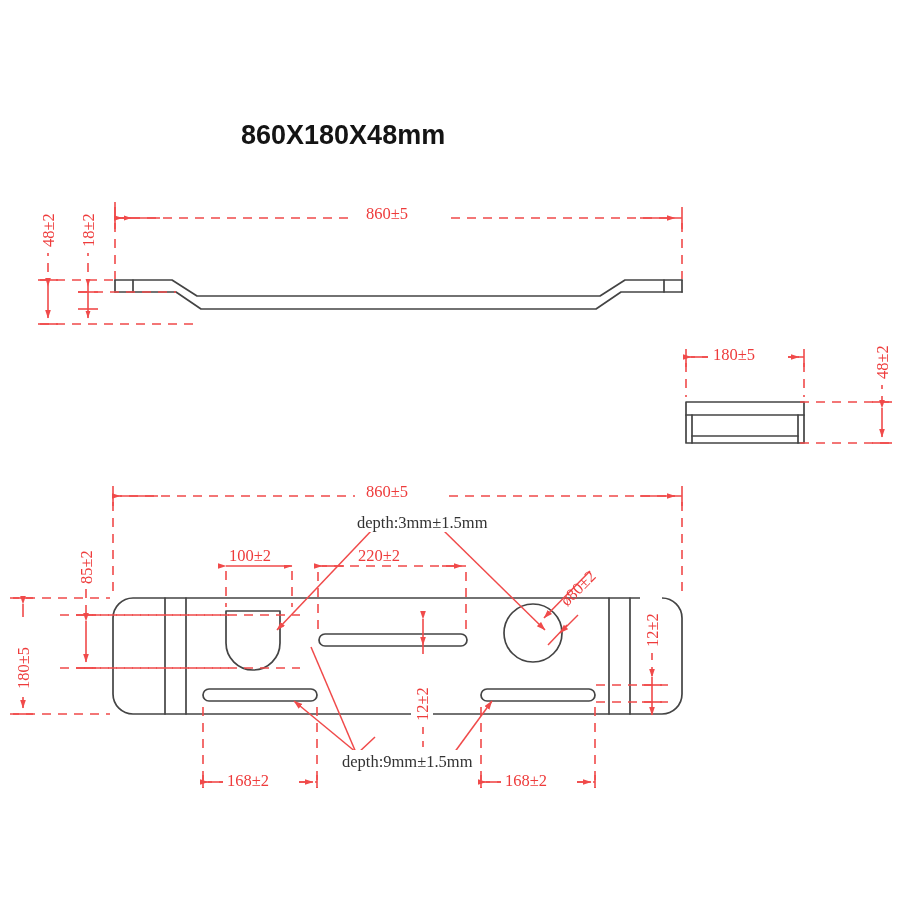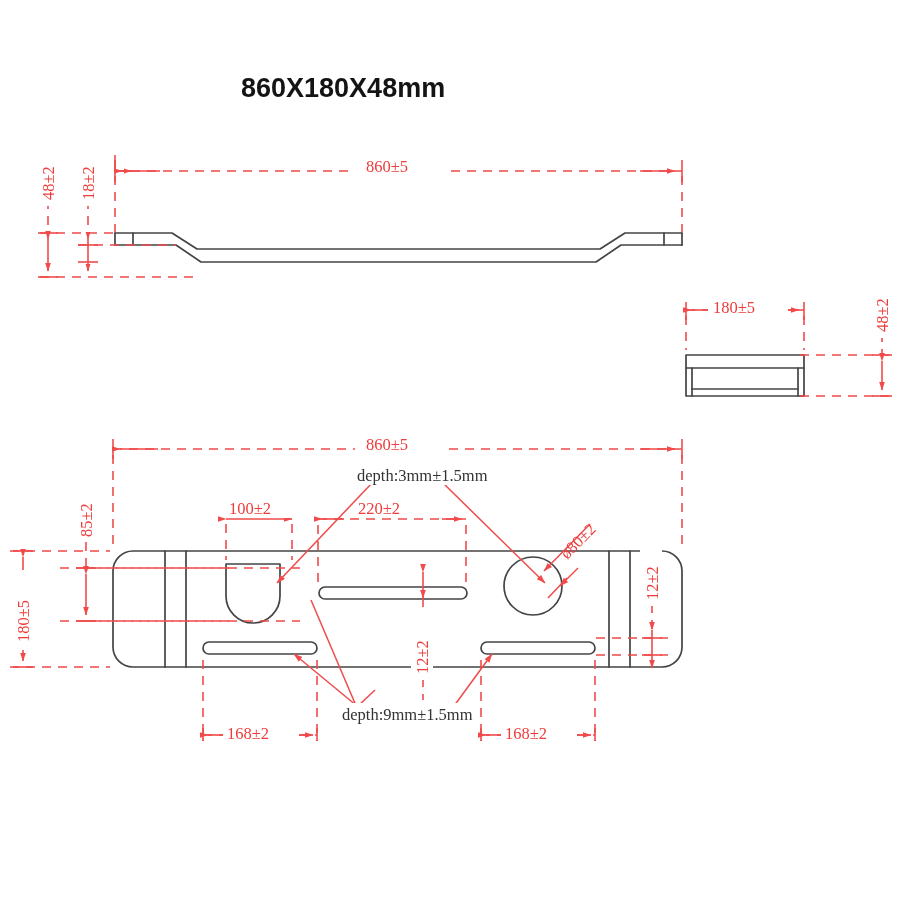--- a/index.html
+++ b/index.html
@@ -7,20 +7,21 @@
     padding: 0;
     background: #ffffff;
   }
   #canvas {
     position: relative;
     width: 900px;
     height: 741px;
     background: #ffffff;
     font-family: "Liberation Sans", sans-serif;
     overflow: hidden;
+    margin-top: 47px;
   }
   #drawing { position: absolute; left: 0; top: 0; }
   .title-text {
     font-family: "Liberation Sans", sans-serif;
     font-size: 27px;
     font-weight: bold;
     fill: #141414;
   }
   .dim-text {
     font-family: "Liberation Serif", serif;

